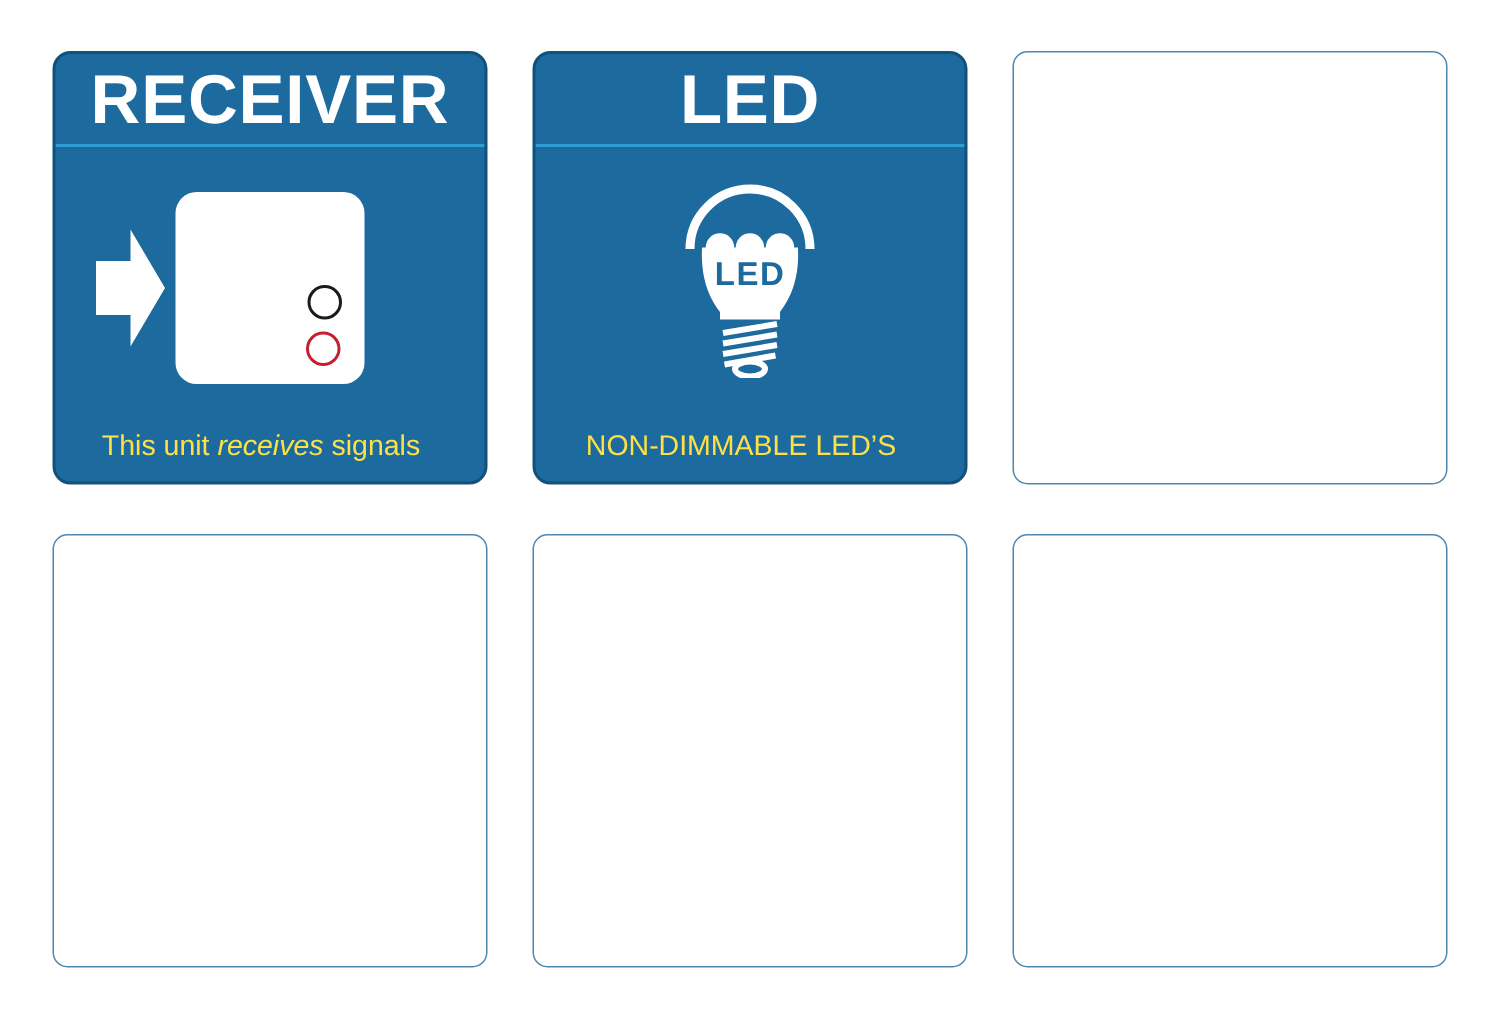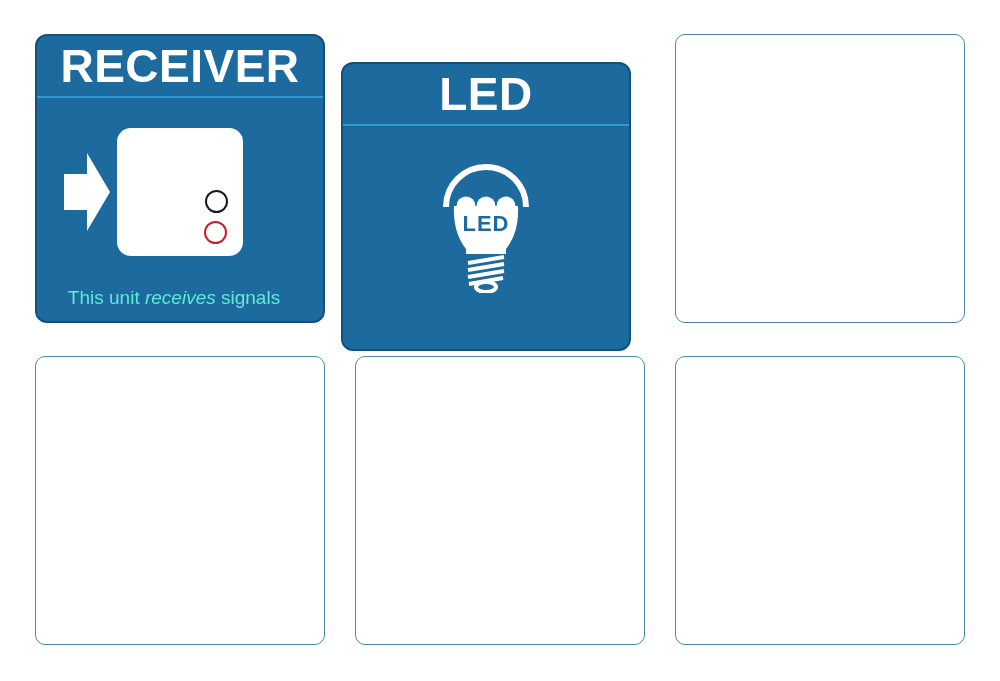--- a/index.html
+++ b/index.html
@@ -29,21 +29,21 @@
     flex-direction: column;
     overflow: hidden;
   }
   .card.empty {
     background: #ffffff;
     border: 1px solid #4d87ab;
     border-radius: 10px;
   }
   
   .pos-r1c1 { left: 35px;  top: 34px; }
-  .pos-r1c2 { left: 341px; top: 34px; margin-top: 28px; }
+  .pos-r1c2 { left: 355px; top: 34px; }
   .pos-r1c3 { left: 675px; top: 34px; }
   .pos-r2c1 { left: 35px;  top: 356px; }
   .pos-r2c2 { left: 355px; top: 356px; }
   .pos-r2c3 { left: 675px; top: 356px; }
 
   .card-title {
     height: 60px;
     display: flex;
     align-items: center;
     justify-content: center;
@@ -58,21 +58,21 @@
     flex: 0 0 auto;
   }
   .card-body {
     flex: 1;
     position: relative;
     display: flex;
     align-items: center;
     justify-content: center;
   }
   .card-caption {
-    color: #5eead4;
+    color: #fde047;
     font-size: 19px;
     line-height: 25px;
     text-align: center;
     padding: 0 20px 11px 8px;
   }
   .card-caption .it { font-style: italic; }
 
   
   .arrow-wrap {
     position: absolute;
@@ -152,20 +152,21 @@
           <line x1="32" y1="117" x2="68" y2="111" stroke="#ffffff" stroke-width="4"></line>
           <line x1="32" y1="124" x2="68" y2="118" stroke="#ffffff" stroke-width="4"></line>
           <line x1="33" y1="131" x2="67" y2="125" stroke="#ffffff" stroke-width="4"></line>
 
           <ellipse cx="50" cy="134" rx="10" ry="5" fill="none" stroke="#ffffff" stroke-width="4"></ellipse>
         </svg>
       </div>
     </div>
     <div class="card-caption">
       <br>
+      <span>NON-DIMMABLE LED’S</span>
     </div>
   </div>
 
   <div class="card empty pos-r1c3"></div>
   <div class="card empty pos-r2c1"></div>
   <div class="card empty pos-r2c2"></div>
   <div class="card empty pos-r2c3"></div>
 
 </div>
 

